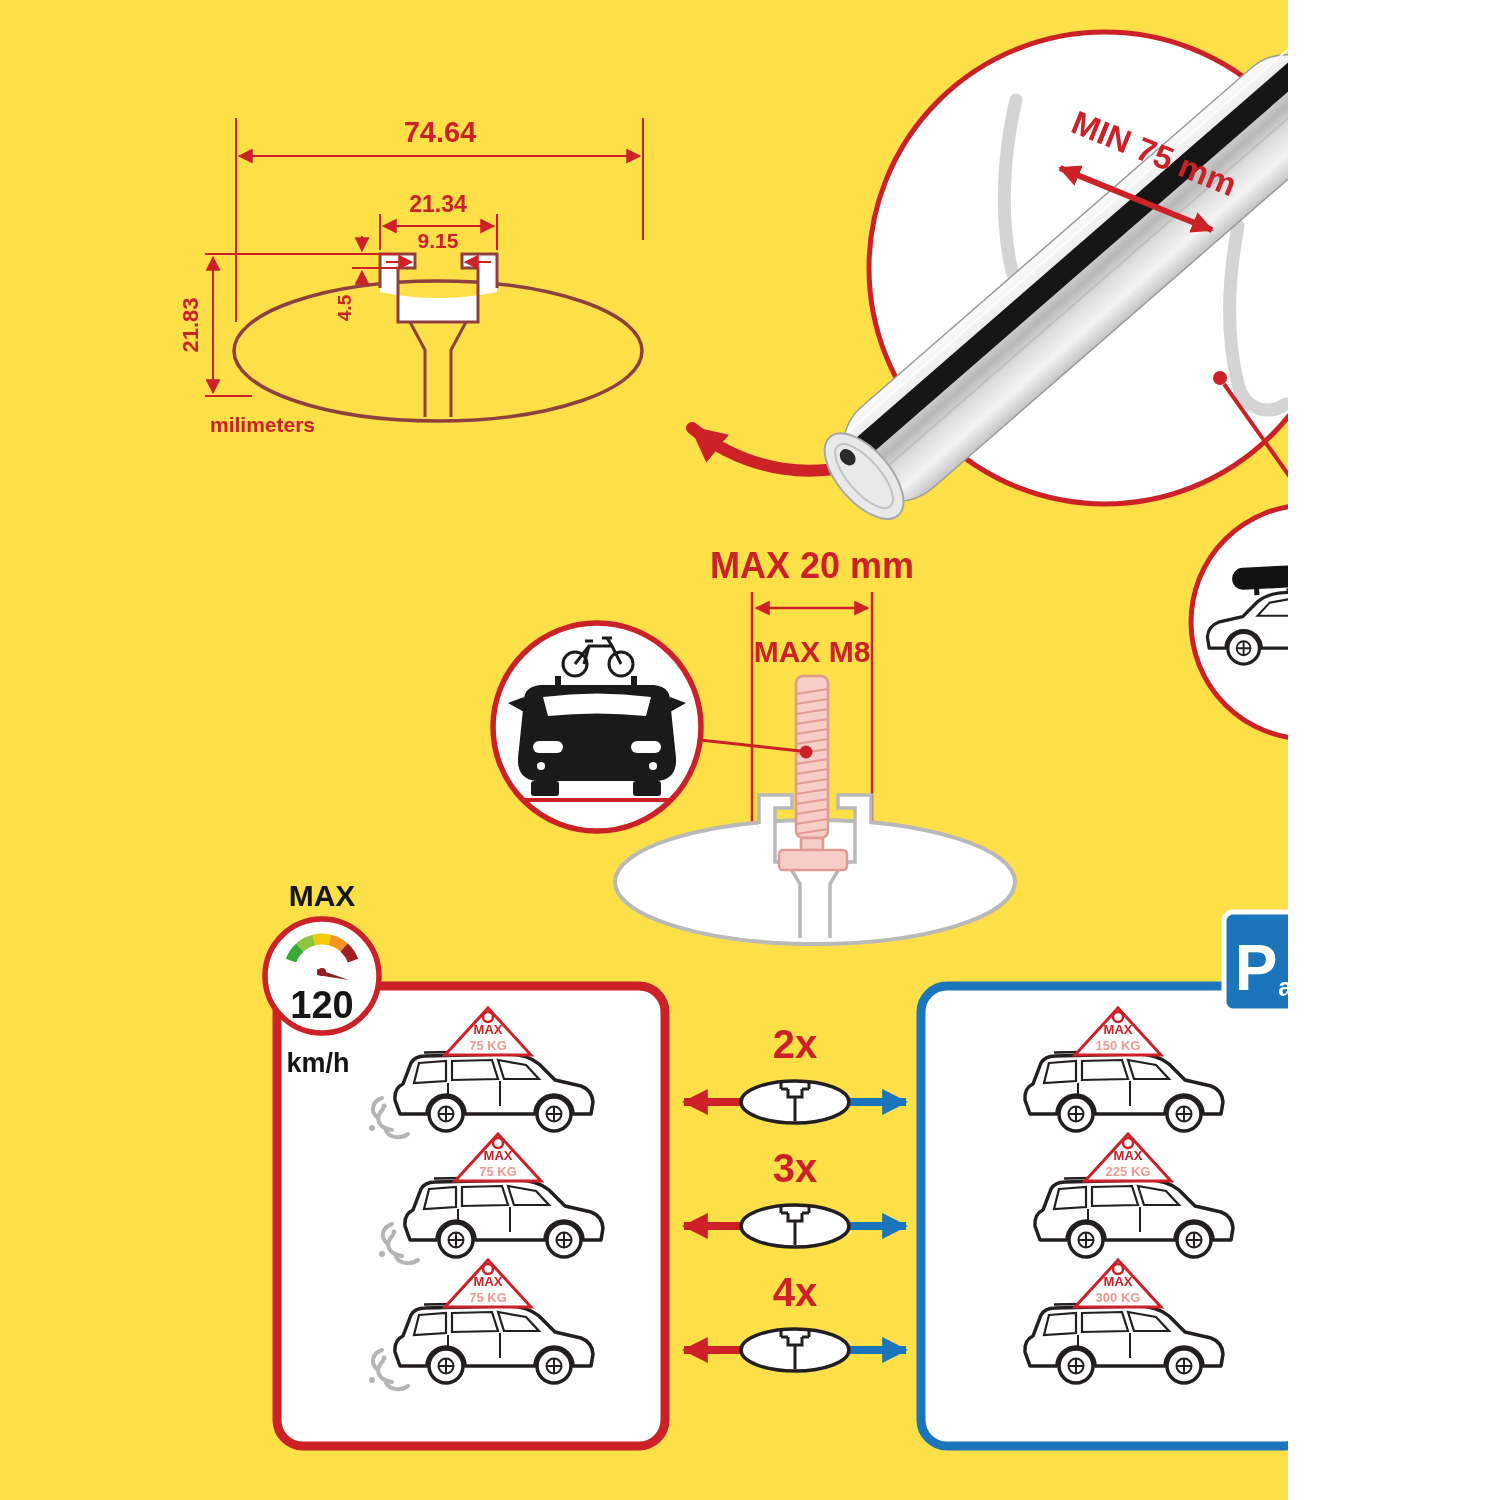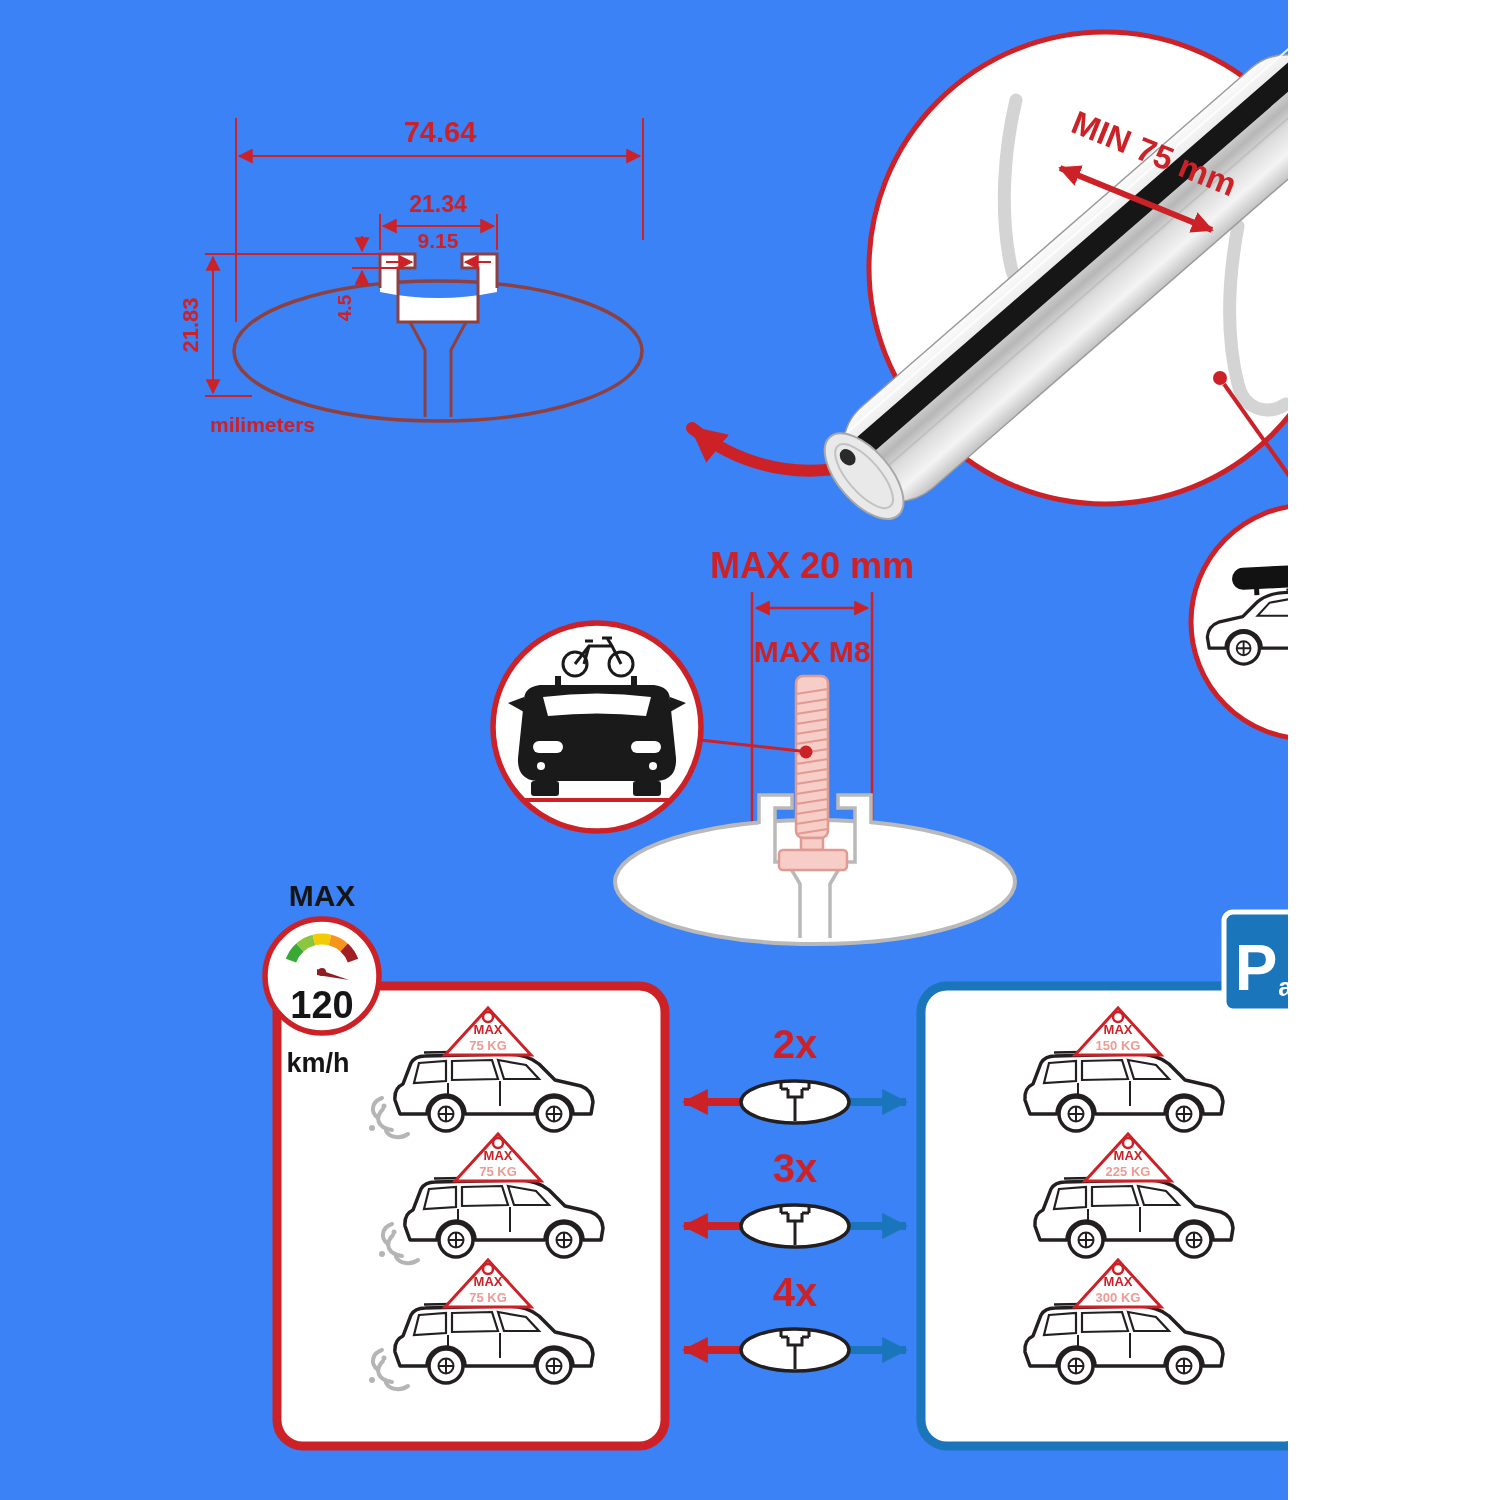--- a/index.html
+++ b/index.html
@@ -1,16 +1,16 @@
 <!DOCTYPE html>
 <html><head>
 <meta charset="utf-8">
 <style>
   html,body{margin:0;padding:0;background:#fff;}
-  .canvas{position:relative;width:1288px;height:1500px;background:#3b82f6;overflow:hidden;}
+  .canvas{position:relative;width:1288px;height:1500px;background:#fde047;overflow:hidden;}
   svg text{font-family:"Liberation Sans","DejaVu Sans",sans-serif;}
   .dim{fill:#cc2127;font-weight:600;}
   .redbold{fill:#cc2127;font-weight:700;}
   .pinktxt{fill:#ef9a93;font-weight:700;}
   .ink{fill:#151515;font-weight:700;}
   .maroon{stroke:#8e4040;fill:none;}
   .redline{stroke:#cc2127;fill:none;}
   .grayline{stroke:#b9b9b9;fill:none;}
 </style>
 </head>

